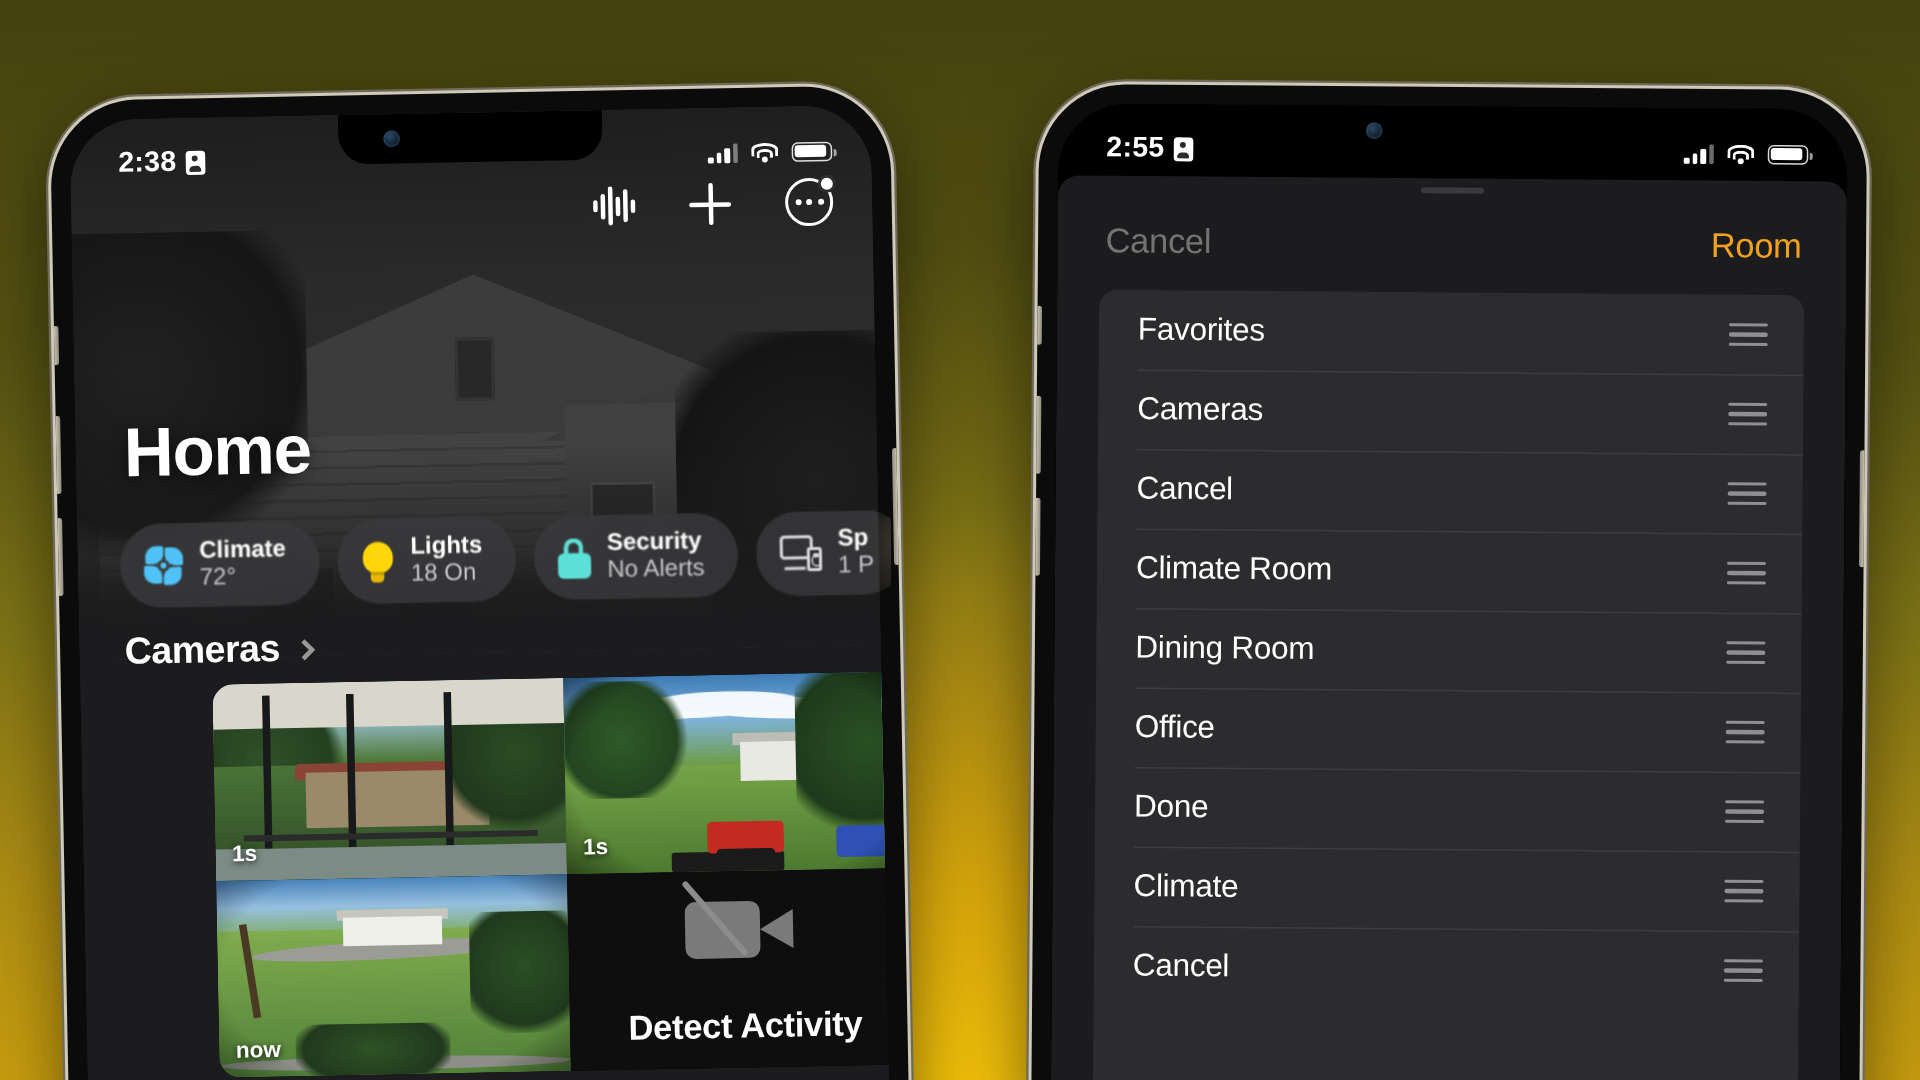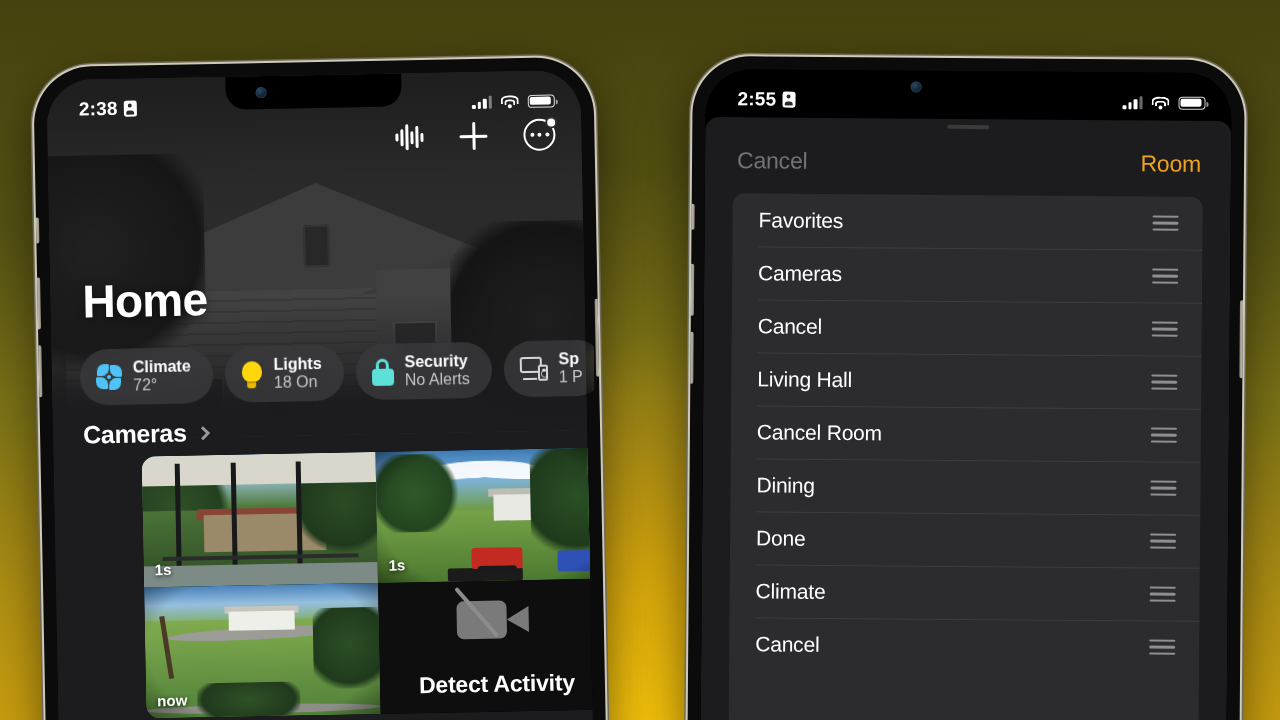--- a/index.html
+++ b/index.html
@@ -605,37 +605,37 @@
           </div>
           <div class="list-row">
             <span class="list-label">Cancel</span>
             <span class="reorder">
                 <i></i>
                 <i></i>
                 <i></i>
               </span>
           </div>
           <div class="list-row">
-            <span class="list-label">Living Hall</span>
-            <span class="reorder">
-                <i></i>
-                <i></i>
-                <i></i>
-              </span>
-          </div>
-          <div class="list-row">
-            <span class="list-label">Cancel Room</span>
-            <span class="reorder">
-                <i></i>
-                <i></i>
-                <i></i>
-              </span>
-          </div>
-          <div class="list-row">
-            <span class="list-label">Dining</span>
+            <span class="list-label">Climate Room</span>
+            <span class="reorder">
+                <i></i>
+                <i></i>
+                <i></i>
+              </span>
+          </div>
+          <div class="list-row">
+            <span class="list-label">Dining Room</span>
+            <span class="reorder">
+                <i></i>
+                <i></i>
+                <i></i>
+              </span>
+          </div>
+          <div class="list-row">
+            <span class="list-label">Office</span>
             <span class="reorder">
                 <i></i>
                 <i></i>
                 <i></i>
               </span>
           </div>
           <div class="list-row">
             <span class="list-label">Done</span>
             <span class="reorder">
                 <i></i>

